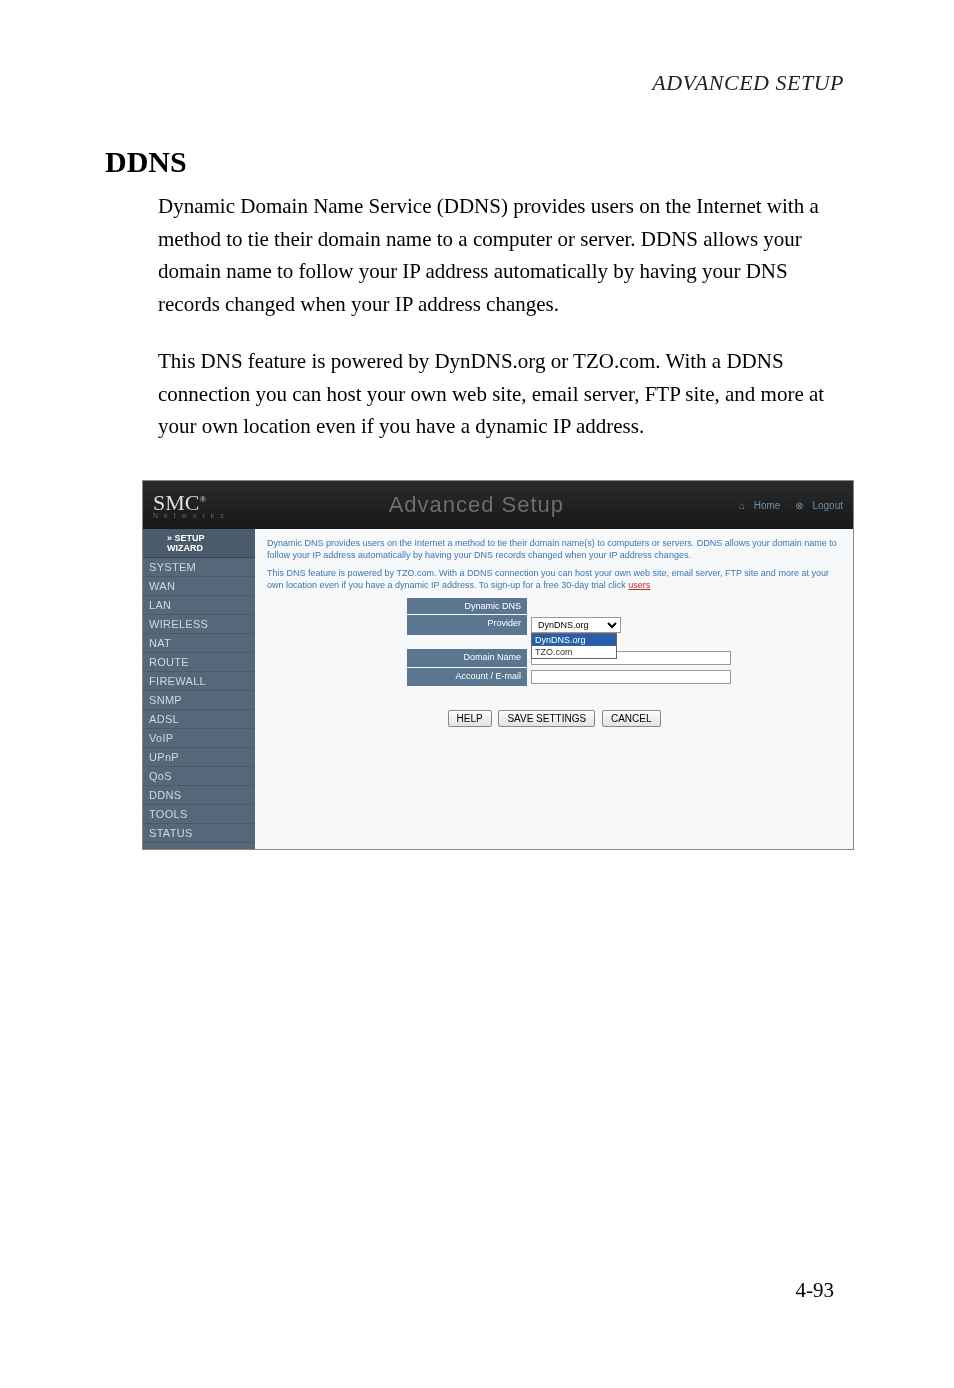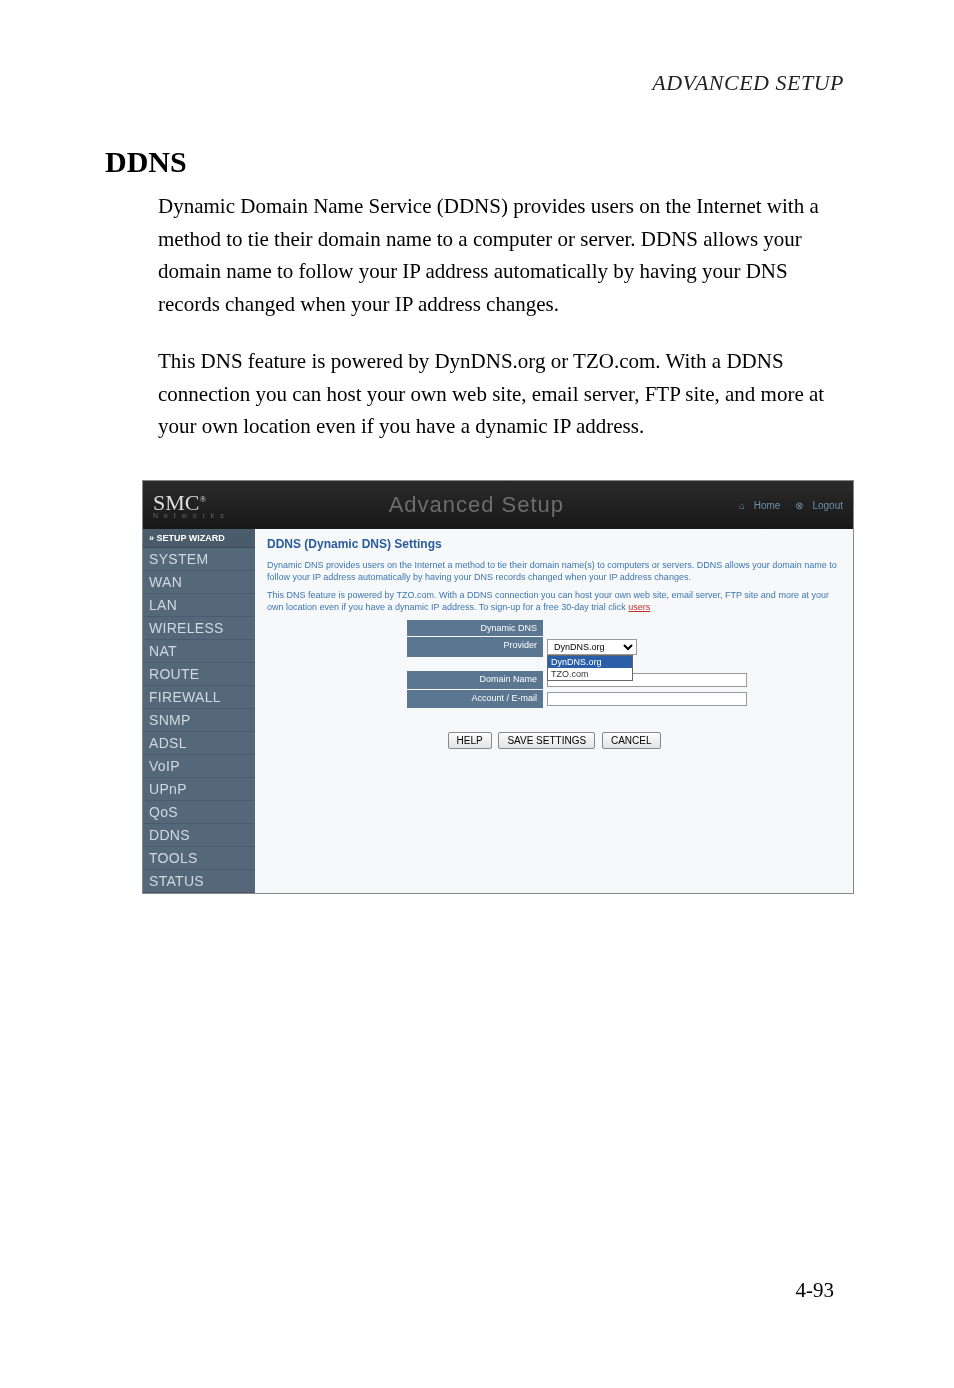--- a/index.html
+++ b/index.html
@@ -94,30 +94,30 @@
     display: flex;
     min-height: 320px;
   }
   .ss-sidebar {
     width: 112px;
     background: #556879;
     color: #cfd9e0;
   }
   .ss-sidebar .setup-wiz {
     background: #4a5b6b;
-    padding: 4px 6px;
+    padding: 4px 24px;
     font-weight: bold;
     color: #fff;
     border-bottom: 1px solid #3b4a58;
     font-size: 9px;
   }
   .ss-sidebar .nav-item {
     padding: 3px 6px;
     border-bottom: 1px solid #4a5b6b;
-    font-size: 14px;
+    font-size: 11px;
     letter-spacing: 0.3px;
   }
   .ss-main {
     flex: 1;
     background: #f7f8f9;
     padding: 8px 12px 20px 12px;
   }
   .ss-main-title {
     color: #2a5c9c;
     font-weight: bold;
@@ -130,21 +130,21 @@
     line-height: 1.35;
     margin-bottom: 6px;
   }
   .ss-desc a { color: #c03030; text-decoration: underline; }
   .form-row {
     display: flex;
     align-items: stretch;
     margin-bottom: 1px;
   }
   .form-row .lbl {
-    width: 136px;
+    width: 120px;
     text-align: right;
     background: #5a7690;
     color: #fff;
     padding: 3px 6px;
     font-size: 9px;
     margin-left: 140px;
   }
   .form-row .val {
     flex: 1;
     padding: 2px 4px;
@@ -236,21 +236,20 @@
       <div class="nav-item">SNMP</div>
       <div class="nav-item">ADSL</div>
       <div class="nav-item">VoIP</div>
       <div class="nav-item">UPnP</div>
       <div class="nav-item">QoS</div>
       <div class="nav-item">DDNS</div>
       <div class="nav-item">TOOLS</div>
       <div class="nav-item">STATUS</div>
     </div>
     <div class="ss-main">
-      <div class="ss-main-title">DDNS (Dynamic DNS) Settings</div>
       <div class="ss-desc">Dynamic DNS provides users on the Internet a method to tie their domain name(s) to computers or servers. DDNS allows your domain name to follow your IP address automatically by having your DNS records changed when your IP address changes.</div>
       <div class="ss-desc">
         <span>This DNS feature is powered by TZO.com. With a DDNS connection you can host your own web site, email server, FTP site and more at your own location even if you have a dynamic IP address. To sign-up for a free 30-day trial click </span><a href="#">users</a>
       </div>
 
       <div class="form-row">
         <div class="lbl">Dynamic DNS</div>
       </div>
 
       <div class="form-row">

